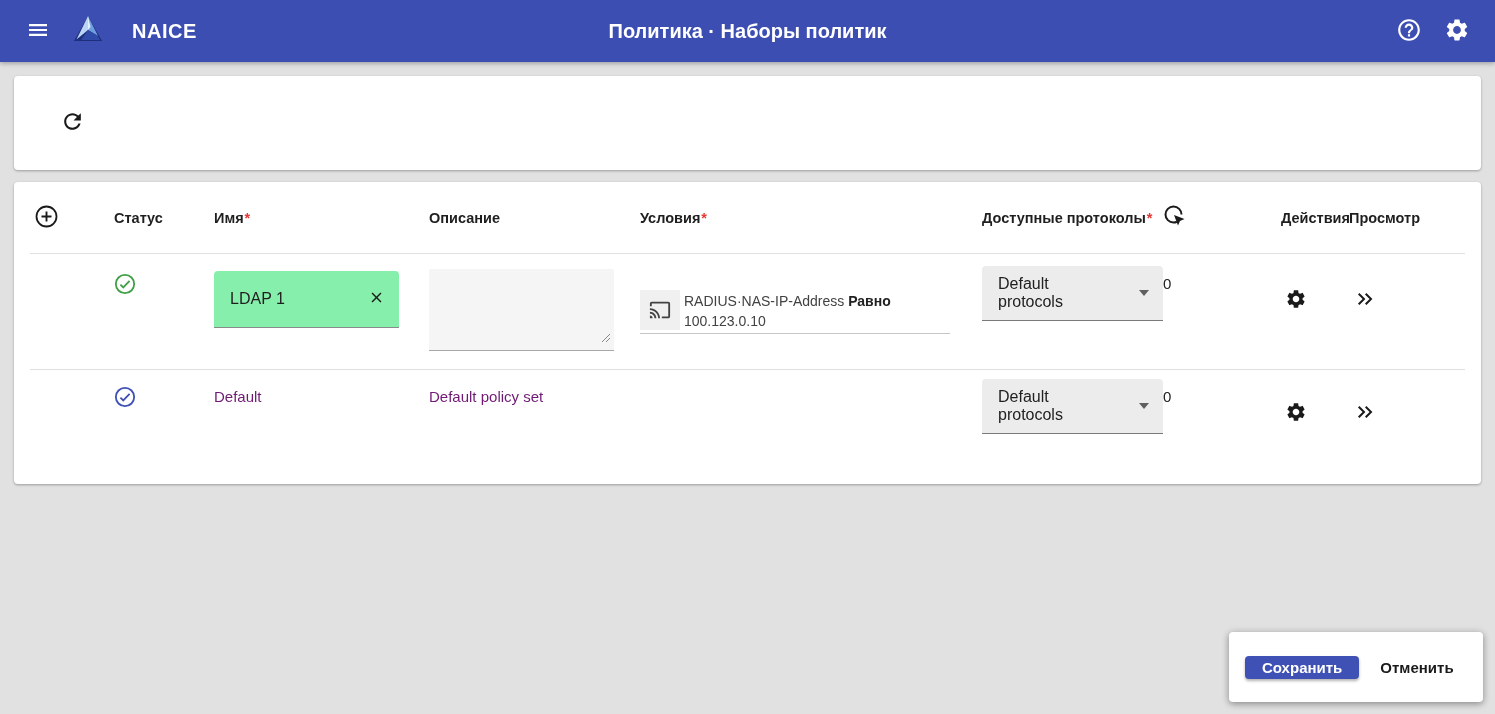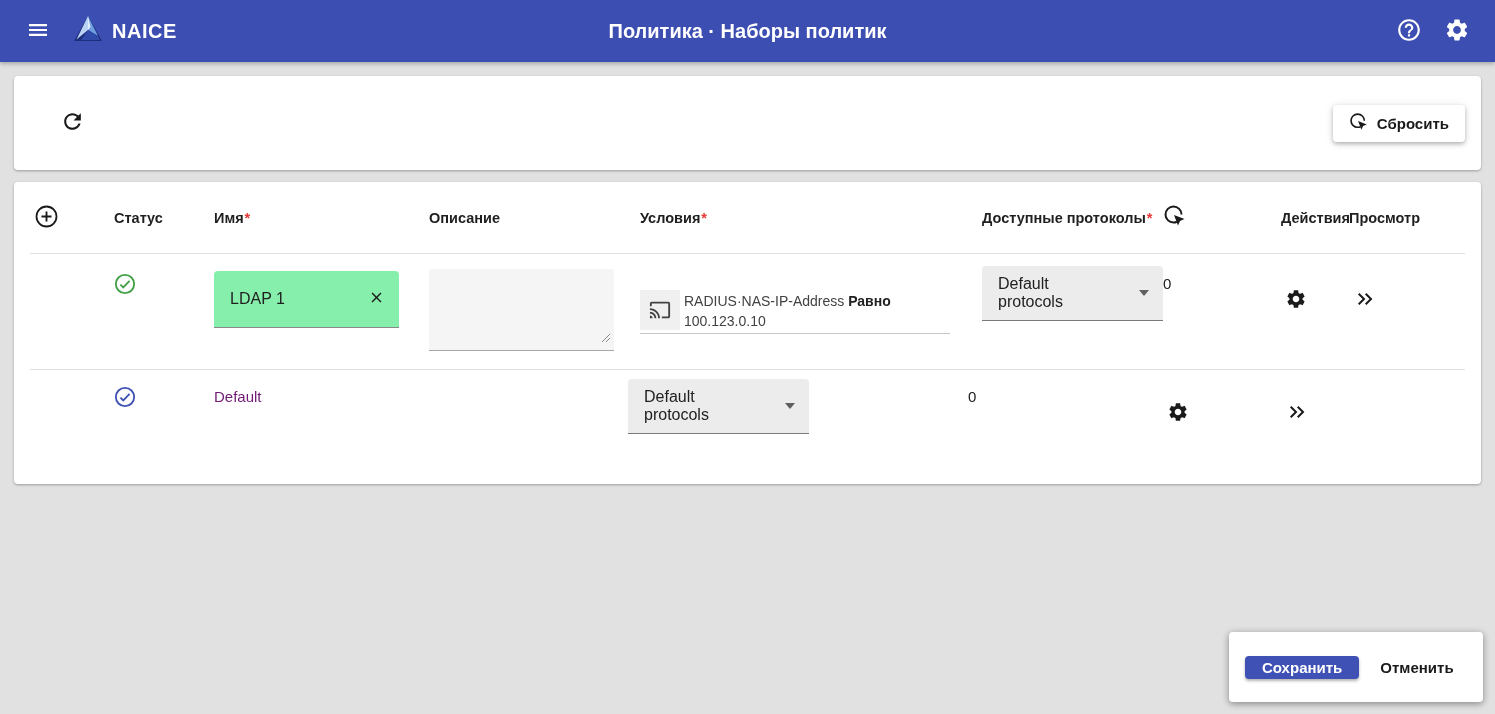--- a/index.html
+++ b/index.html
@@ -20,21 +20,21 @@
   
   .topbar{
     height:62px;background:var(--topbar-bg);
     display:flex;align-items:center;padding:0 18px;
     position:relative;box-shadow:0 2px 4px rgba(0,0,0,.25);
   }
   .icon-btn{
     width:40px;height:40px;border:none;background:transparent;cursor:pointer;
     display:flex;align-items:center;justify-content:center;border-radius:50%;
   }
-  .topbar .brand{display:flex;align-items:center;gap:8px;margin-left:14px;}
+  .topbar .brand{display:flex;align-items:center;gap:28px;margin-left:14px;}
   .brand-name{color:#fff;font-size:20px;font-weight:700;letter-spacing:.5px;}
   .topbar-title{
     position:absolute;left:0;right:0;text-align:center;
     color:#fff;font-size:20px;font-weight:600;pointer-events:none;
   }
   .topbar-right{margin-left:auto;display:flex;align-items:center;gap:8px;z-index:1;}
   
   .card{
     background:#fff;border-radius:4px;
     box-shadow:0 1px 3px rgba(0,0,0,.2),0 1px 2px rgba(0,0,0,.12);
@@ -179,29 +179,20 @@
 </header>
 
 <section class="card search-card">
   <button class="icon-btn refresh-btn">
     <span>
       <svg width="25" height="25" viewBox="0 0 24 24">
           <path fill="#1a1a1a" d="M17.65 6.35C16.2 4.9 14.21 4 12 4c-4.42 0-7.99 3.58-7.99 8s3.57 8 7.99 8c3.73 0 6.84-2.55 7.73-6h-2.08c-.82 2.33-3.04 4-5.65 4-3.31 0-6-2.69-6-6s2.69-6 6-6c1.66 0 3.14.69 4.22 1.78L13 11h7V4l-2.35 2.35z"></path>
         </svg>
     </span>
   </button>
-  <button class="reset-btn">
-    <span>
-      <svg width="19" height="19" viewBox="0 0 23 23">
-        <circle cx="10.5" cy="10.5" r="8" fill="none" stroke="#1a1a1a" stroke-width="2" stroke-dasharray="0 9 41.27"></circle>
-        <polygon points="11,11 21.5,15 17,17 15,21.5" fill="#1a1a1a"></polygon>
-      </svg>
-    </span>
-    <span>Сбросить</span>
-  </button>
 </section>
 
 <section class="card table-card">
 
   <div class="grid thead">
     <div class="c-center">
       <button class="action-btn">
         <span>
           <svg width="25" height="25" viewBox="0 0 24 24">
             <circle cx="12" cy="12" r="9.6" fill="none" stroke="#1a1a1a" stroke-width="1.7"></circle>
@@ -321,20 +312,21 @@
       <button class="status-btn" style="margin-top:16px">
         <span>
           <svg width="22" height="22" viewBox="0 0 24 24">
             <circle cx="12" cy="12" r="10" fill="none" stroke="var(--status-blue)" stroke-width="2"></circle>
             <path d="M7 12.6l3.1 3.1L17 8.6" fill="none" stroke="var(--status-blue)" stroke-width="2"></path>
           </svg>
         </span>
       </button>
     </div>
     <div><span class="cell-text" style="display:inline-block;margin-top:18px">Default</span></div>
+    <div class="pad30"><span class="cell-text" style="display:inline-block;margin-top:18px">Default policy set</span></div>
     <div class="pad26"></div>
     <div class="pad14">
       <div class="select-field" style="margin-top:9px">
         <span class="sel-text">Default protocols</span>
         <span class="caret"></span>
       </div>
     </div>
     <div class="c-center">
         <span class="hits" style="margin-top:18px">0</span>
       </div>

